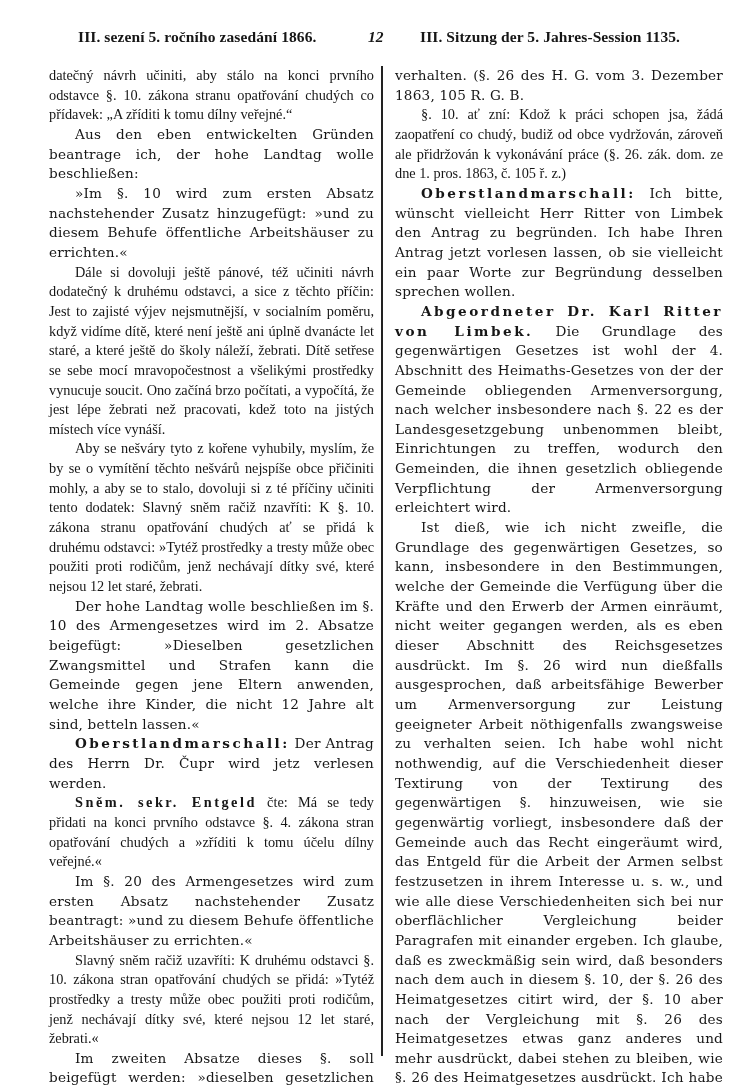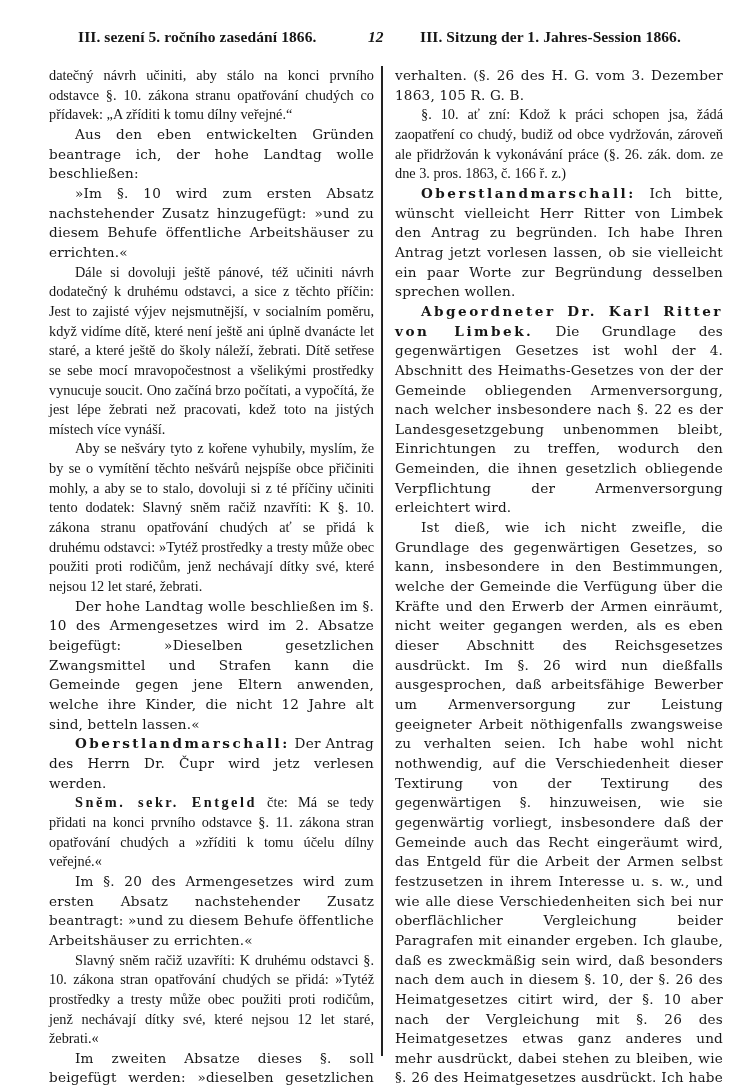--- a/index.html
+++ b/index.html
@@ -33,38 +33,38 @@
     .sp { letter-spacing: 2.5px; font-weight: bold; }
     .frak { font-family: "DejaVu Serif", serif; font-size: 13.6px; letter-spacing: 0.2px; }
   </style>
 </head>
 <body>
 
 <div class="page">
   <div class="header">
     <span class="h-left">III. sezení 5. ročního zasedání 1866.</span>
     <span class="h-num">12</span>
-    <span class="h-right">III. Sitzung der 1. Jahres-Session 1866.</span>
+    <span class="h-right">III. Sitzung der 5. Jahres-Session 1135.</span>
   </div>
 
   <div class="divider"></div>
 
   <div class="col col-left" id="col-left">
       <p><span>datečný návrh učiniti, aby stálo na konci prvního odstavce §. 10. zákona stranu opatřování chudých co přídavek: „A zříditi k tomu dílny veřejné.“</span></p>
       <p class="ind frak"><span>Aus den eben entwickelten Gründen beantrage ich, der hohe Landtag wolle beschließen:</span></p>
       <p class="ind frak"><span>»Im §. 10 wird zum ersten Absatz nachstehender Zusatz hinzugefügt: »und zu diesem Behufe öffentliche Arbeitshäuser zu errichten.«</span></p>
       <p class="ind"><span>Dále si dovoluji ještě pánové, též učiniti návrh dodatečný k druhému odstavci, a sice z těchto příčin: Jest to zajisté výjev nejsmutnější, v socialním poměru, když vidíme dítě, které není ještě ani úplně dvanácte let staré, a které ještě do školy náleží, žebrati. Dítě setřese se sebe mocí mravopočestnost a všelikými prostředky vynucuje soucit. Ono začíná brzo počítati, a vypočítá, že jest lépe žebrati než pracovati, kdež toto na jistých místech více vynáší.</span></p>
       <p class="ind"><span>Aby se nešváry tyto z kořene vyhubily, myslím, že by se o vymítění těchto nešvárů nejspíše obce přičiniti mohly, a aby se to stalo, dovoluji si z té příčiny učiniti tento dodatek: Slavný sněm račiž nzavříti: K §. 10. zákona stranu opatřování chudých ať se přidá k druhému odstavci: »Tytéž prostředky a tresty může obec použiti proti rodičům, jenž nechávají dítky své, které nejsou 12 let staré, žebrati.</span></p>
       <p class="ind frak"><span>Der hohe Landtag wolle beschließen im §. 10 des Armengesetzes wird im 2. Absatze beigefügt: »Dieselben gesetzlichen Zwangsmittel und Strafen kann die Gemeinde gegen jene Eltern anwenden, welche ihre Kinder, die nicht 12 Jahre alt sind, betteln lassen.«</span></p>
       <p class="ind frak"><span class="sp">Oberstlandmarschall:</span><span> Der Antrag des Herrn Dr. Čupr wird jetz verlesen werden.</span></p>
-      <p class="ind"><span class="sp">Sněm. sekr. Entgeld</span><span> čte: Má se tedy přidati na konci prvního odstavce §. 11. zákona stran opatřování chudých a »zříditi k tomu účelu dílny veřejné.«</span></p>
+      <p class="ind"><span class="sp">Sněm. sekr. Entgeld</span><span> čte: Má se tedy přidati na konci prvního odstavce §. 4. zákona stran opatřování chudých a »zříditi k tomu účelu dílny veřejné.«</span></p>
       <p class="ind frak"><span>Im §. 20 des Armengesetzes wird zum ersten Absatz nachstehender Zusatz beantragt: »und zu diesem Behufe öffentliche Arbeitshäuser zu errichten.«</span></p>
       <p class="ind"><span>Slavný sněm račiž uzavříti: K druhému odstavci §. 10. zákona stran opatřování chudých se přidá: »Tytéž prostředky a tresty může obec použiti proti rodičům, jenž nechávají dítky své, které nejsou 12 let staré, žebrati.«</span></p>
       <p class="ind frak"><span>Im zweiten Absatze dieses §. soll beigefügt werden: »dieselben gesetzlichen Zwangsmittel und Strafen kann die Gemeinde gegen jene Eltern anwenden, welche ihre Kinder, die nicht 12 Jahre alt sind, betteln lassen.«</span></p>
     </div>
   <div class="col col-right" id="col-right">
       <p class="frak"><span>verhalten. (§. 26 des H. G. vom 3. Dezember 1863, 105 R. G. B.</span></p>
-      <p class="ind"><span>§. 10. ať zní: Kdož k práci schopen jsa, žádá zaopatření co chudý, budiž od obce vydržován, zároveň ale přidržován k vykonávání práce (§. 26. zák. dom. ze dne 3. pros. 1863, č. 166 ř. z.)</span></p>
+      <p class="ind"><span>§. 10. ať zní: Kdož k práci schopen jsa, žádá zaopatření co chudý, budiž od obce vydržován, zároveň ale přidržován k vykonávání práce (§. 26. zák. dom. ze dne 1. pros. 1863, č. 105 ř. z.)</span></p>
       <p class="ind frak"><span class="sp">Oberstlandmarschall:</span><span> Ich bitte, wünscht vielleicht Herr Ritter von Limbek den Antrag zu begründen. Ich habe Ihren Antrag jetzt vorlesen lassen, ob sie vielleicht ein paar Worte zur Begründung desselben sprechen wollen.</span></p>
       <p class="ind frak"><span class="sp">Abgeordneter Dr. Karl Ritter von Limbek.</span><span> Die Grundlage des gegenwärtigen Gesetzes ist wohl der 4. Abschnitt des Heimaths-Gesetzes von der der Gemeinde obliegenden Armenversorgung, nach welcher insbesondere nach §. 22 es der Landesgesetzgebung unbenommen bleibt, Einrichtungen zu treffen, wodurch den Gemeinden, die ihnen gesetzlich obliegende Verpflichtung der Armenversorgung erleichtert wird.</span></p>
       <p class="ind frak"><span>Ist dieß, wie ich nicht zweifle, die Grundlage des gegenwärtigen Gesetzes, so kann, insbesondere in den Bestimmungen, welche der Gemeinde die Verfügung über die Kräfte und den Erwerb der Armen einräumt, nicht weiter gegangen werden, als es eben dieser Abschnitt des Reichsgesetzes ausdrückt. Im §. 26 wird nun dießfalls ausgesprochen, daß arbeitsfähige Bewerber um Armenversorgung zur Leistung geeigneter Arbeit nöthigenfalls zwangsweise zu verhalten seien. Ich habe wohl nicht nothwendig, auf die Verschiedenheit dieser Textirung von der Textirung des gegenwärtigen §. hinzuweisen, wie sie gegenwärtig vorliegt, insbesondere daß der Gemeinde auch das Recht eingeräumt wird, das Entgeld für die Arbeit der Armen selbst festzusetzen in ihrem Interesse u. s. w., und wie alle diese Verschiedenheiten sich bei nur oberflächlicher Vergleichung beider Paragrafen mit einander ergeben. Ich glaube, daß es zweckmäßig sein wird, daß besonders nach dem auch in diesem §. 10, der §. 26 des Heimatgesetzes citirt wird, der §. 10 aber nach der Vergleichung mit §. 26 des Heimatgesetzes etwas ganz anderes und mehr ausdrückt, dabei stehen zu bleiben, wie §. 26 des Heimatgesetzes ausdrückt. Ich habe mir deshalb erlaubt, die Textirung mit Anlehnung an §. 26 des Heimatgesetzes vorzuschlagen.</span></p>
     </div>
 </div>
 
 </body></html>

